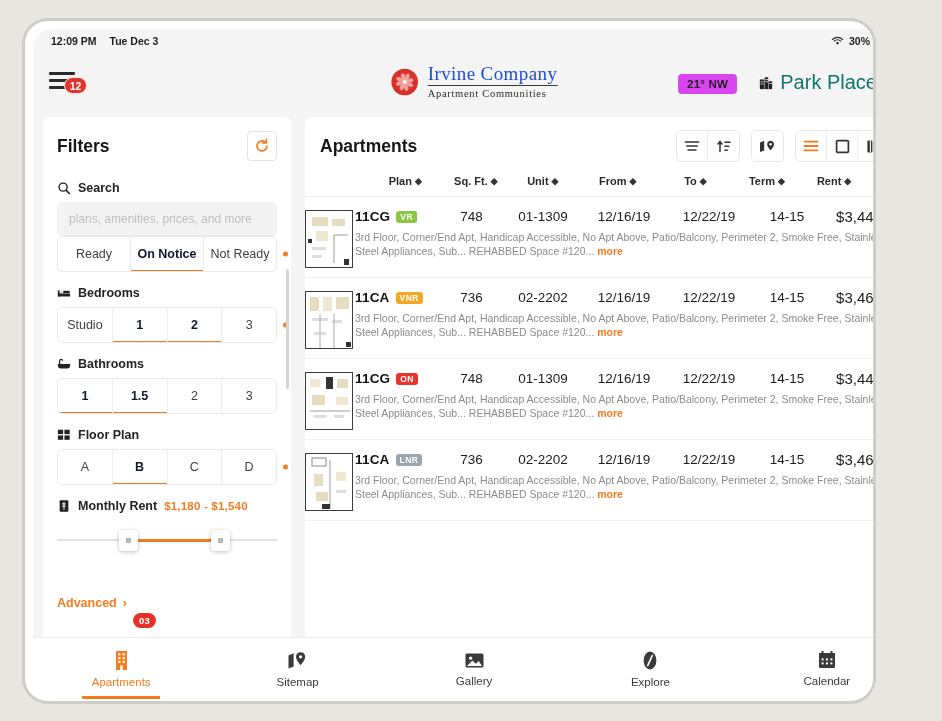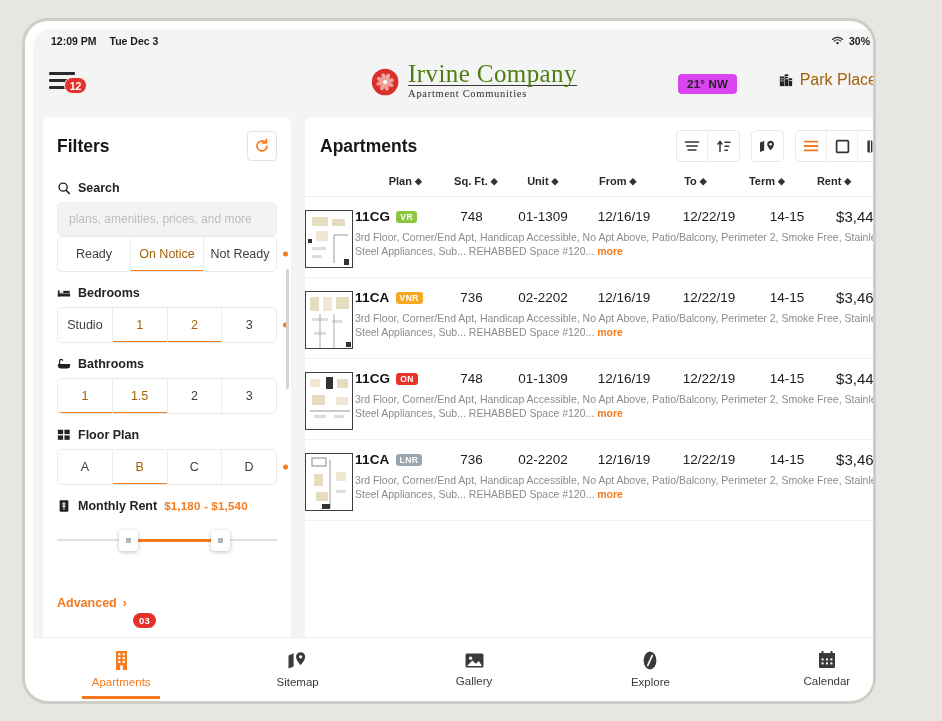--- a/index.html
+++ b/index.html
@@ -61,38 +61,38 @@
     background: #e4312a; color: #fff; border-radius: 9px;
     font-size: 10.5px; font-weight: bold; line-height: 17px; text-align: center;
     padding: 0 4px; border: 1.5px solid #f4f4f4;
   }
 
   .brand { position: absolute; left: 50%; transform: translateX(-50%); top: 10px;
            display: flex; align-items: center; gap: 9px; }
   .brand-mark { width: 28px; height: 28px; flex: none; }
   .brand-txt { text-align: left; }
   .brand-name {
-    font-family: "Liberation Serif", serif; font-size: 25px; letter-spacing: .4px;
-    color: #4d7c0f; border-bottom: 1.4px solid #3a3a3a; padding-bottom: 1px;
+    font-family: "Liberation Serif", serif; font-size: 19px; letter-spacing: .4px;
+    color: #1d4ed8; border-bottom: 1.4px solid #3a3a3a; padding-bottom: 1px;
     line-height: 21px;
   }
   .brand-sub {
     font-family: "Liberation Serif", serif; font-size: 10.5px; letter-spacing: .7px;
     color: #2c2c2c; padding-top: 2px; line-height: 12px;
   }
 
   .weather {
     position: absolute; right: 178px; top: 21px; background: #d946ef;
     border-radius: 4px; padding: 4px 9px; font-size: 11.5px; font-weight: bold;
     color: #222; letter-spacing: .2px;
   }
   .prop {
     position: absolute; right: 20px; top: 18px; display: flex; align-items: center; gap: 7px;
   }
-  .prop-name { font-size: 16px; color: #a16207; }
+  .prop-name { font-size: 20px; color: #0f766e; }
   .chev { width: 11px; height: 7px; }
 
   
   .body-wrap { position: absolute; left: 0; top: 88px; width: 882px; height: 538px; }
 
   
   .sidebar {
     position: absolute; left: 10px; top: 0; width: 248px; height: 525px;
     background: #fff; border-radius: 7px; overflow: hidden;
   }
@@ -118,21 +118,21 @@
   }
   .searchbox input::placeholder { color: #bdbdbd; }
 
   .segwrap { position: relative; }
   .seg { display: flex; border: 1px solid #e9e9e9; border-radius: 5px; overflow: hidden; background: #fff; }
   .seg .opt {
     flex: 1; height: 34px; display: flex; align-items: center; justify-content: center;
     font-size: 12.5px; color: #3e3e3e; border-right: 1px solid #eee; position: relative;
   }
   .seg .opt:last-child { border-right: 0; }
-  .seg .opt.on { color: #a16207; font-weight: normal; }
+  .seg .opt.on { color: #0f172a; font-weight: bold; }
   .seg .opt.on::after {
     content: ""; position: absolute; left: 0; right: 0; bottom: -1px;
     height: 2.4px; background: #f47b20;
   }
   .ovf-dot {
     position: absolute; right: -11px; top: 50%; transform: translateY(-50%);
     width: 5px; height: 5px; border-radius: 50%; background: #f47b20;
   }
 
   .slider { position: relative; height: 30px; margin-top: 12px; }

